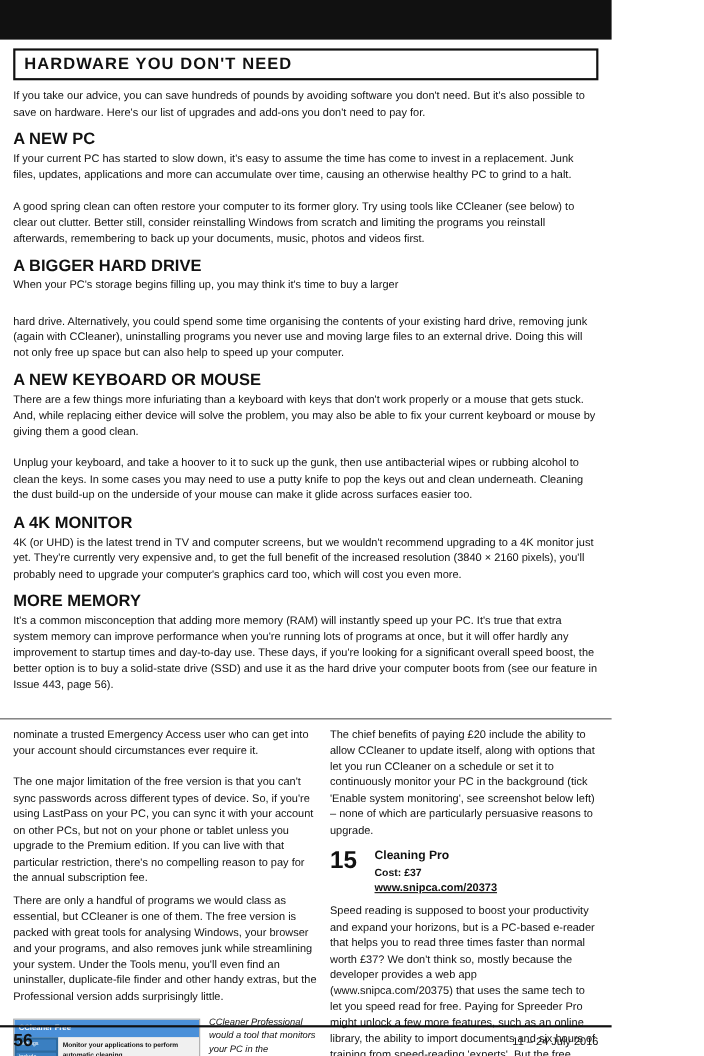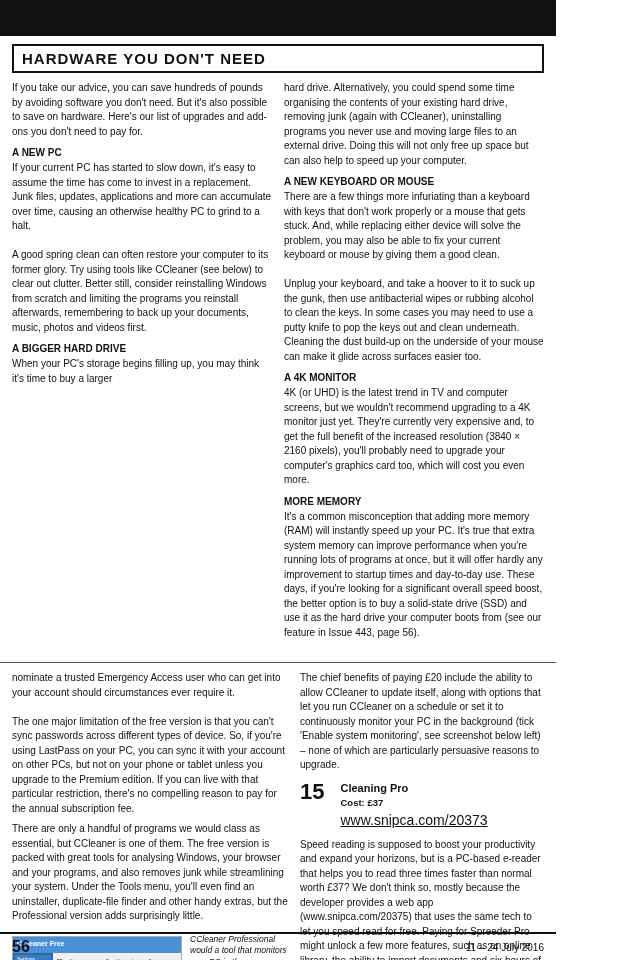--- a/index.html
+++ b/index.html
@@ -38,37 +38,38 @@
       font-size: 15px;
       font-weight: 900;
       text-transform: uppercase;
       letter-spacing: 1px;
       color: #111;
     }
     
     .two-col {
       display: flex;
       gap: 12px;
+      flex-direction: column;
     }
     .col-left {
       flex: 1;
     }
     .col-right {
       flex: 1;
     }
     
     p {
       font-size: 10px;
       line-height: 1.45;
       margin-bottom: 6px;
       color: #111;
     }
     
     .sub-heading {
-      font-size: 10px;
+      font-size: 15px;
       font-weight: 900;
       text-transform: uppercase;
       color: #111;
       margin-top: 8px;
       margin-bottom: 3px;
     }
     
     .divider {
       border: none;
       border-top: 1px solid #555;
@@ -109,24 +110,25 @@
       font-weight: 900;
       color: #111;
     }
     .item-cost {
       font-size: 9.5px;
       font-weight: bold;
       color: #111;
       display: block;
     }
     .item-url {
-      font-size: 14px;
+      font-size: 10px;
       color: #111;
       display: block;
       margin-bottom: 3px;
+      font-weight: bold;
     }
     
     .screenshot-box {
       background: #ddd;
       border: 1px solid #aaa;
       width: 170px;
       height: 130px;
       margin: 6px 0;
       position: relative;
       overflow: hidden;

